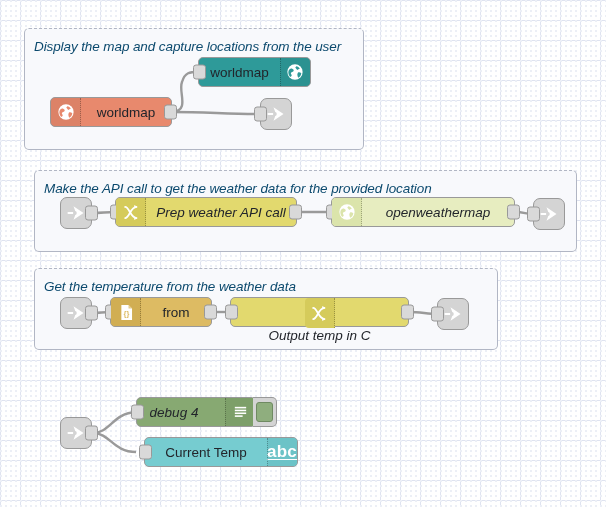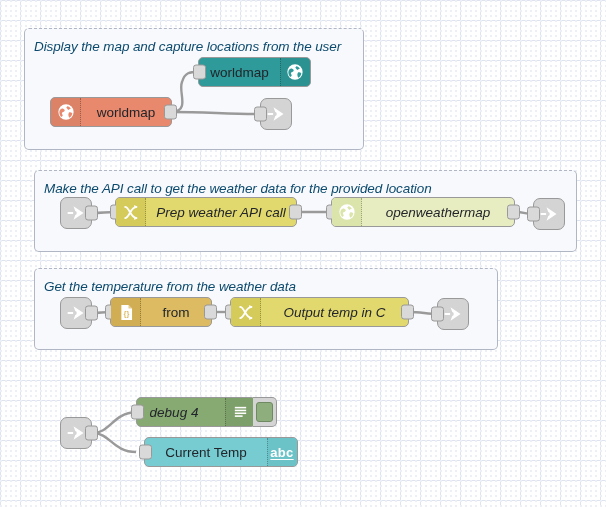--- a/index.html
+++ b/index.html
@@ -155,21 +155,21 @@
     width: 15px;
     height: 18px;
     border-radius: 3px;
     background: #8fae7e;
     border: 1px solid #6f8a62;
   }
 
   
   .glyph { display:block; }
   .abc-icon {
-    font-size: 13px;
+    font-size: 17px;
     font-weight: bold;
     color: #ffffff;
     text-decoration: underline;
     text-underline-offset: 2px;
     letter-spacing: 0.3px;
     font-family: "Liberation Sans", sans-serif;
   }
 </style>
 </head>
 <body>
@@ -316,21 +316,21 @@
       <svg class="glyph" width="19" height="19" viewBox="0 0 24 24">
         <path d="M5.5 2.5 h9 L19 7 v14.5 h-13.5 Z" fill="#ffffff"></path>
         <path d="M14.5 2.5 L19 7 h-4.5 Z" fill="#e3cb8e"></path>
         <text x="12" y="16.5" font-size="9.5" font-family="'Liberation Sans',sans-serif" font-weight="bold" fill="#ddbb63" text-anchor="middle">{}</text>
       </svg>
     </span>
     <span class="node-label">from</span>
     <span class="port out"></span>
   </div>
 
-  <div class="node" style="left:230px; top:297px; width:179px; background:#e2d96e;">
+  <div class="node" style="left:230px; top:297px; width:179px; background:#e2d96e;flex-direction:column;">
     <span class="port in"></span>
     <span class="node-icon sep-right" style="background:#d5cb5b;">
       <svg class="glyph" width="19" height="19" viewBox="0 0 24 24">
         <path d="M4 5 C9 5 11 19 18 19" stroke="#ffffff" stroke-width="2.3" fill="none" stroke-linecap="round"></path>
         <path d="M4 19 C9 19 11 5 18 5" stroke="#ffffff" stroke-width="2.3" fill="none" stroke-linecap="round"></path>
         <path d="M15.5 2.6 L20 5 L15.5 7.4 Z" fill="#ffffff"></path>
         <path d="M15.5 16.6 L20 19 L15.5 21.4 Z" fill="#ffffff"></path>
       </svg>
     </span>
     <span class="node-label italic">Output temp in C</span>

